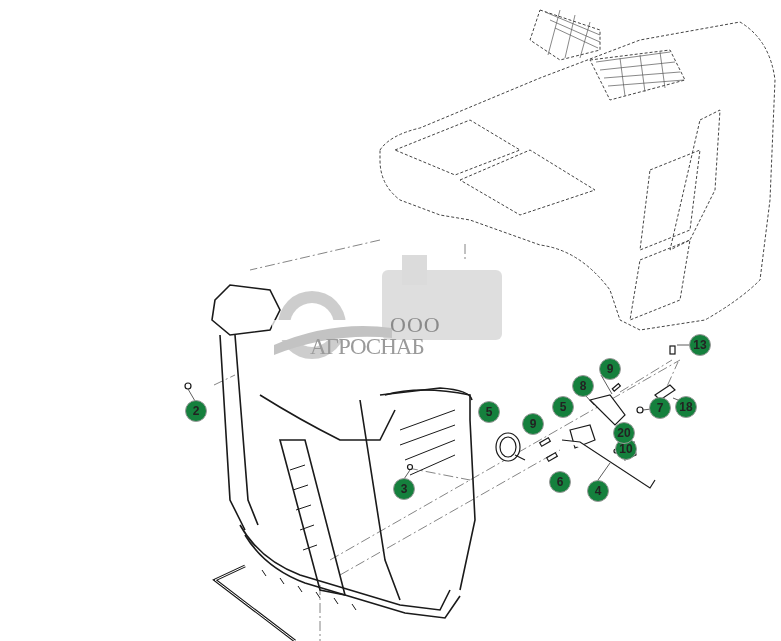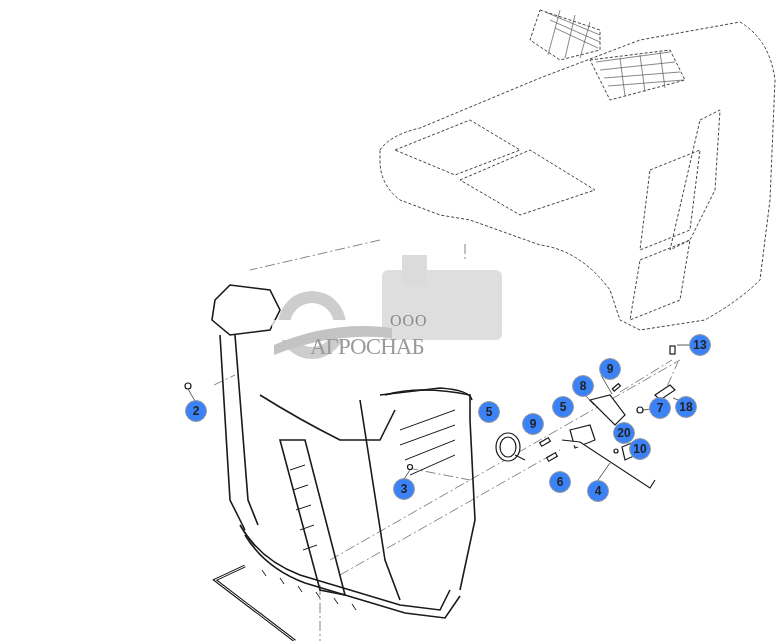--- a/index.html
+++ b/index.html
@@ -1,21 +1,21 @@
 <!DOCTYPE html>
 <html><head>
 <meta charset="utf-8">
 <style>
   html, body { margin: 0; padding: 0; background: #ffffff; }
   body { width: 781px; height: 641px; overflow: hidden; position: relative; font-family: "Liberation Sans", sans-serif; }
   #stage { position: absolute; left: 0; top: 0; width: 781px; height: 641px; }
   svg.drawing { position: absolute; left: 0; top: 0; }
-  .callout { position: absolute; width: 22px; height: 22px; border-radius: 50%; background: #3b82f6; border: 1px solid #9a9a9a; box-sizing: border-box; display: flex; align-items: center; justify-content: center; font-weight: bold; font-size: 12px; color: #222; font-family: "Liberation Sans", sans-serif; }
+  .callout { position: absolute; width: 22px; height: 22px; border-radius: 50%; background: #15803d; border: 1px solid #9a9a9a; box-sizing: border-box; display: flex; align-items: center; justify-content: center; font-weight: bold; font-size: 12px; color: #222; font-family: "Liberation Sans", sans-serif; }
   .watermark { position: absolute; left: 272px; top: 250px; width: 260px; height: 130px; pointer-events: none; }
-  .wm-ooo { position: absolute; left: 118px; top: 62px; font-size: 16px; color: #8a8a8a; letter-spacing: 1px; font-family: "Liberation Serif", serif; }
+  .wm-ooo { position: absolute; left: 118px; top: 62px; font-size: 22px; color: #8a8a8a; letter-spacing: 1px; font-family: "Liberation Serif", serif; }
   .wm-name { position: absolute; left: 38px; top: 84px; font-size: 23px; color: #9a9a9a; font-family: "Liberation Serif", serif; letter-spacing: -1px; }
 </style>
 </head>
 <body>
 
 <div id="stage">
 
   <svg class="drawing" width="781" height="641" viewBox="0 0 781 641">
 
     <g fill="none" stroke="#444" stroke-width="1" stroke-dasharray="3,2">
@@ -114,19 +114,19 @@
 
   <div class="callout" style="left:185px;top:400px;">2</div>
   <div class="callout" style="left:393px;top:478px;">3</div>
   <div class="callout" style="left:587px;top:480px;">4</div>
   <div class="callout" style="left:552px;top:396px;">5</div>
   <div class="callout" style="left:549px;top:471px;">6</div>
   <div class="callout" style="left:649px;top:397px;">7</div>
   <div class="callout" style="left:572px;top:375px;">8</div>
   <div class="callout" style="left:599px;top:358px;">9</div>
   <div class="callout" style="left:522px;top:413px;">9</div>
-  <div class="callout" style="left:629px;top:422px;margin-top:16px;">10</div>
+  <div class="callout" style="left:615px;top:422px;margin-top:16px;">10</div>
   <div class="callout" style="left:613px;top:422px;">20</div>
   <div class="callout" style="left:675px;top:396px;">18</div>
   <div class="callout" style="left:689px;top:334px;">13</div>
   <div class="callout" style="left:478px;top:401px;">5</div>
 
 </div>
 
 </body></html>

